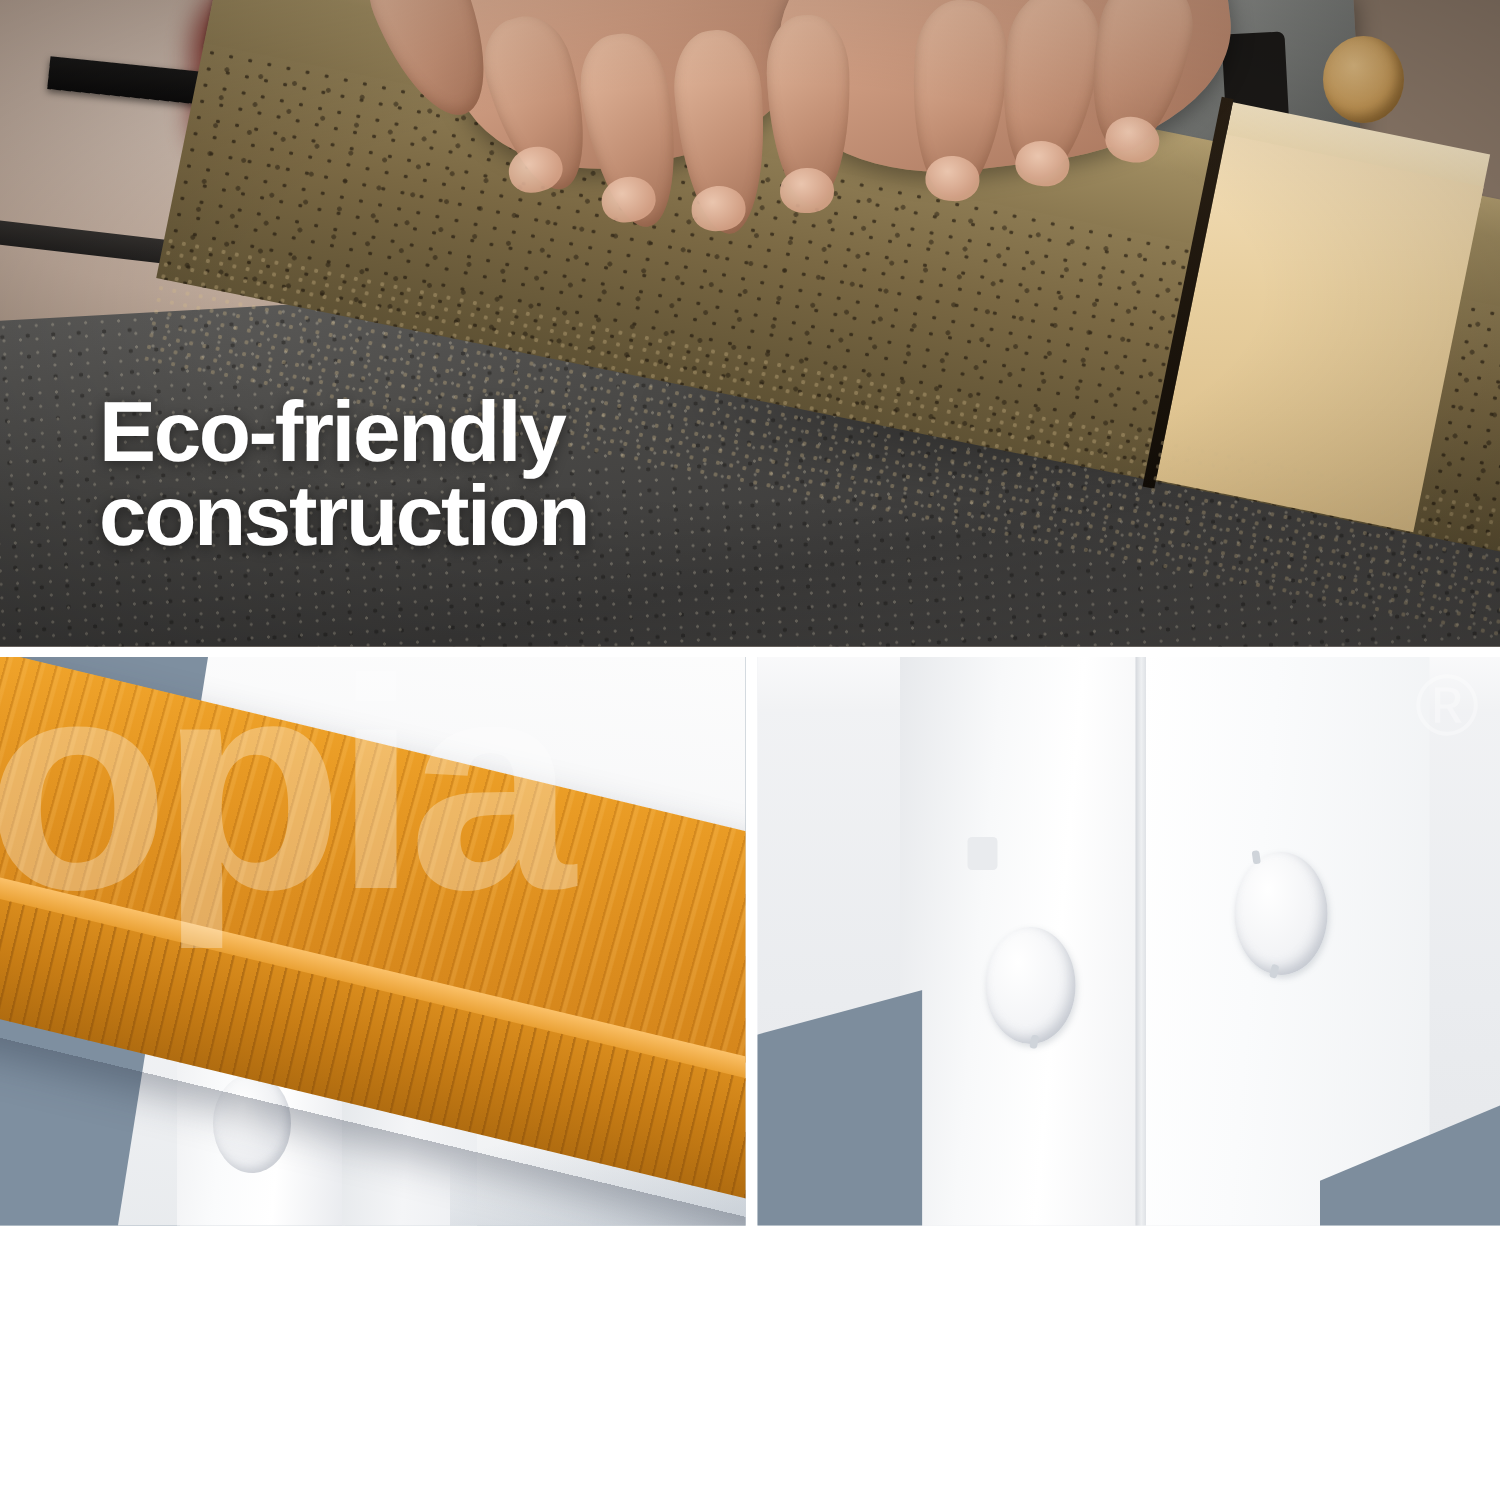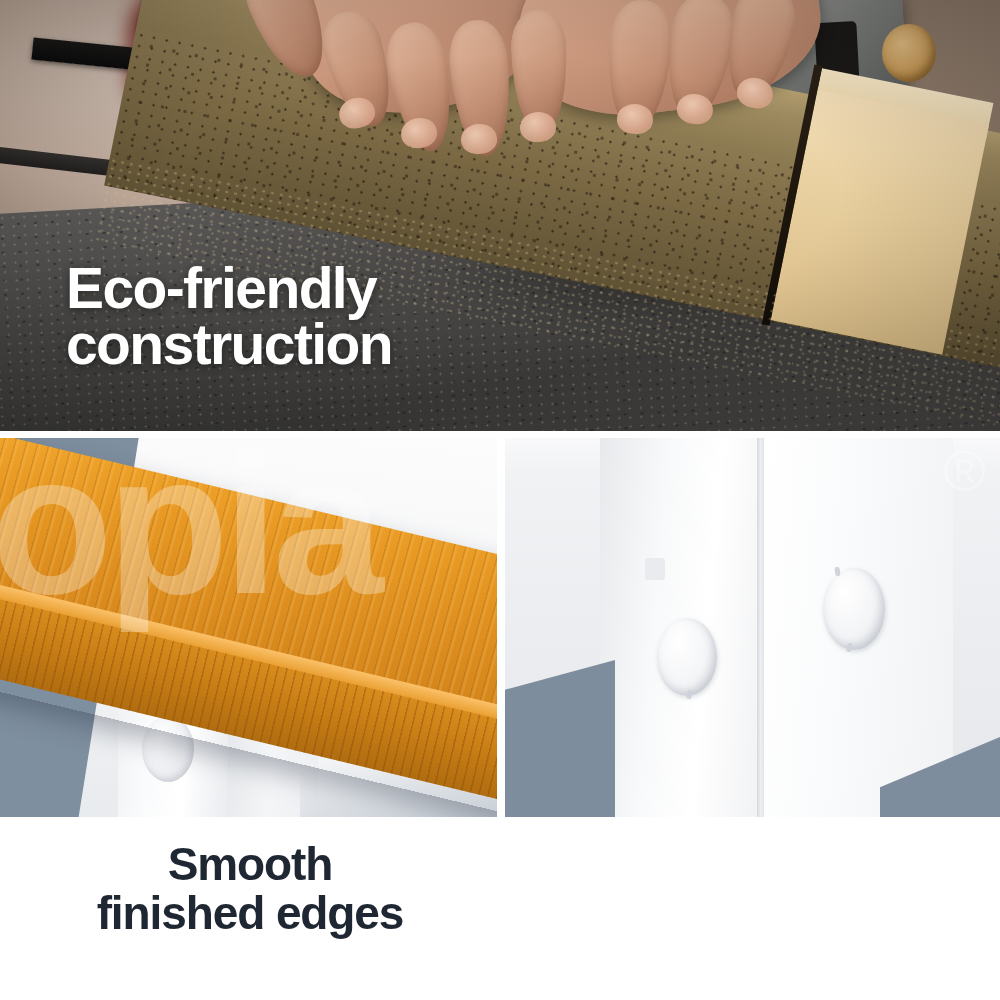--- a/index.html
+++ b/index.html
@@ -469,17 +469,15 @@
     <div class="cap-nick nick3"></div>
     <div class="corner-bl"></div>
     <div class="corner-br"></div>
   </div>
 
   <div id="watermark">
     <div class="wm-text">topia</div>
     <div class="wm-reg">®</div>
   </div>
 
-  <div id="caption-left" class="caption">Smooth
-finished edges</div>
 
 
 </div>
 
 </body></html>

